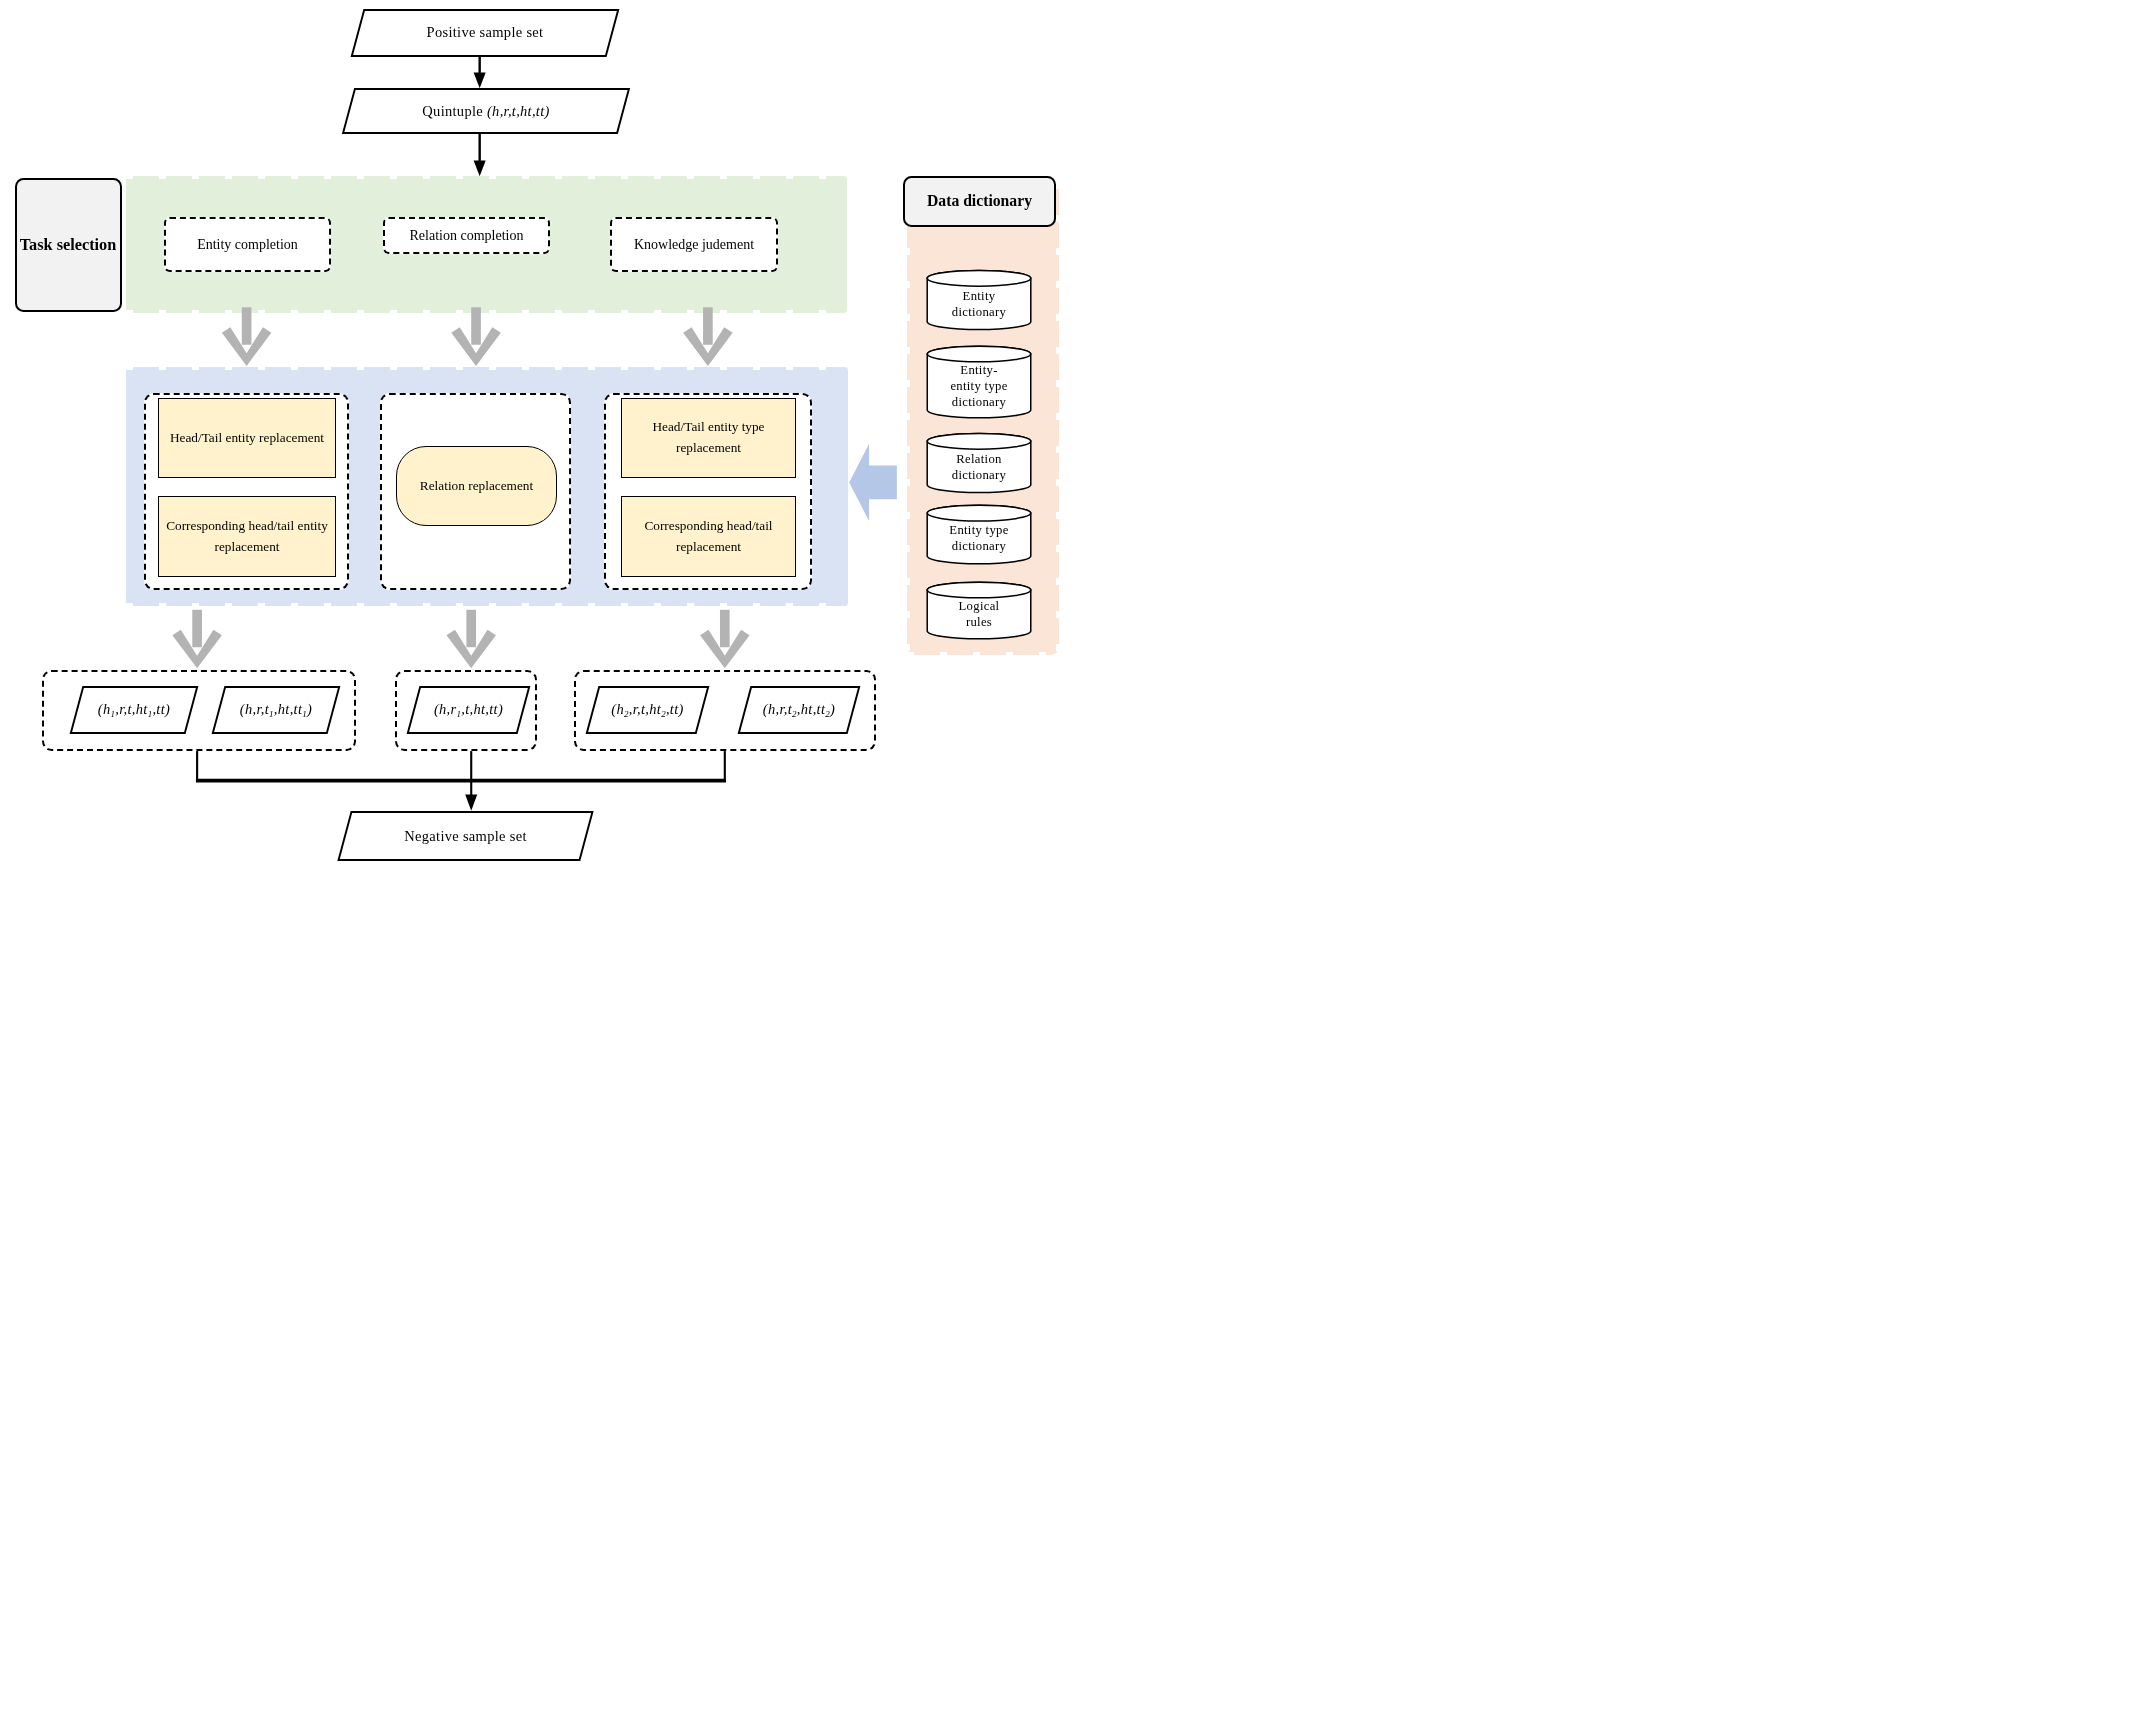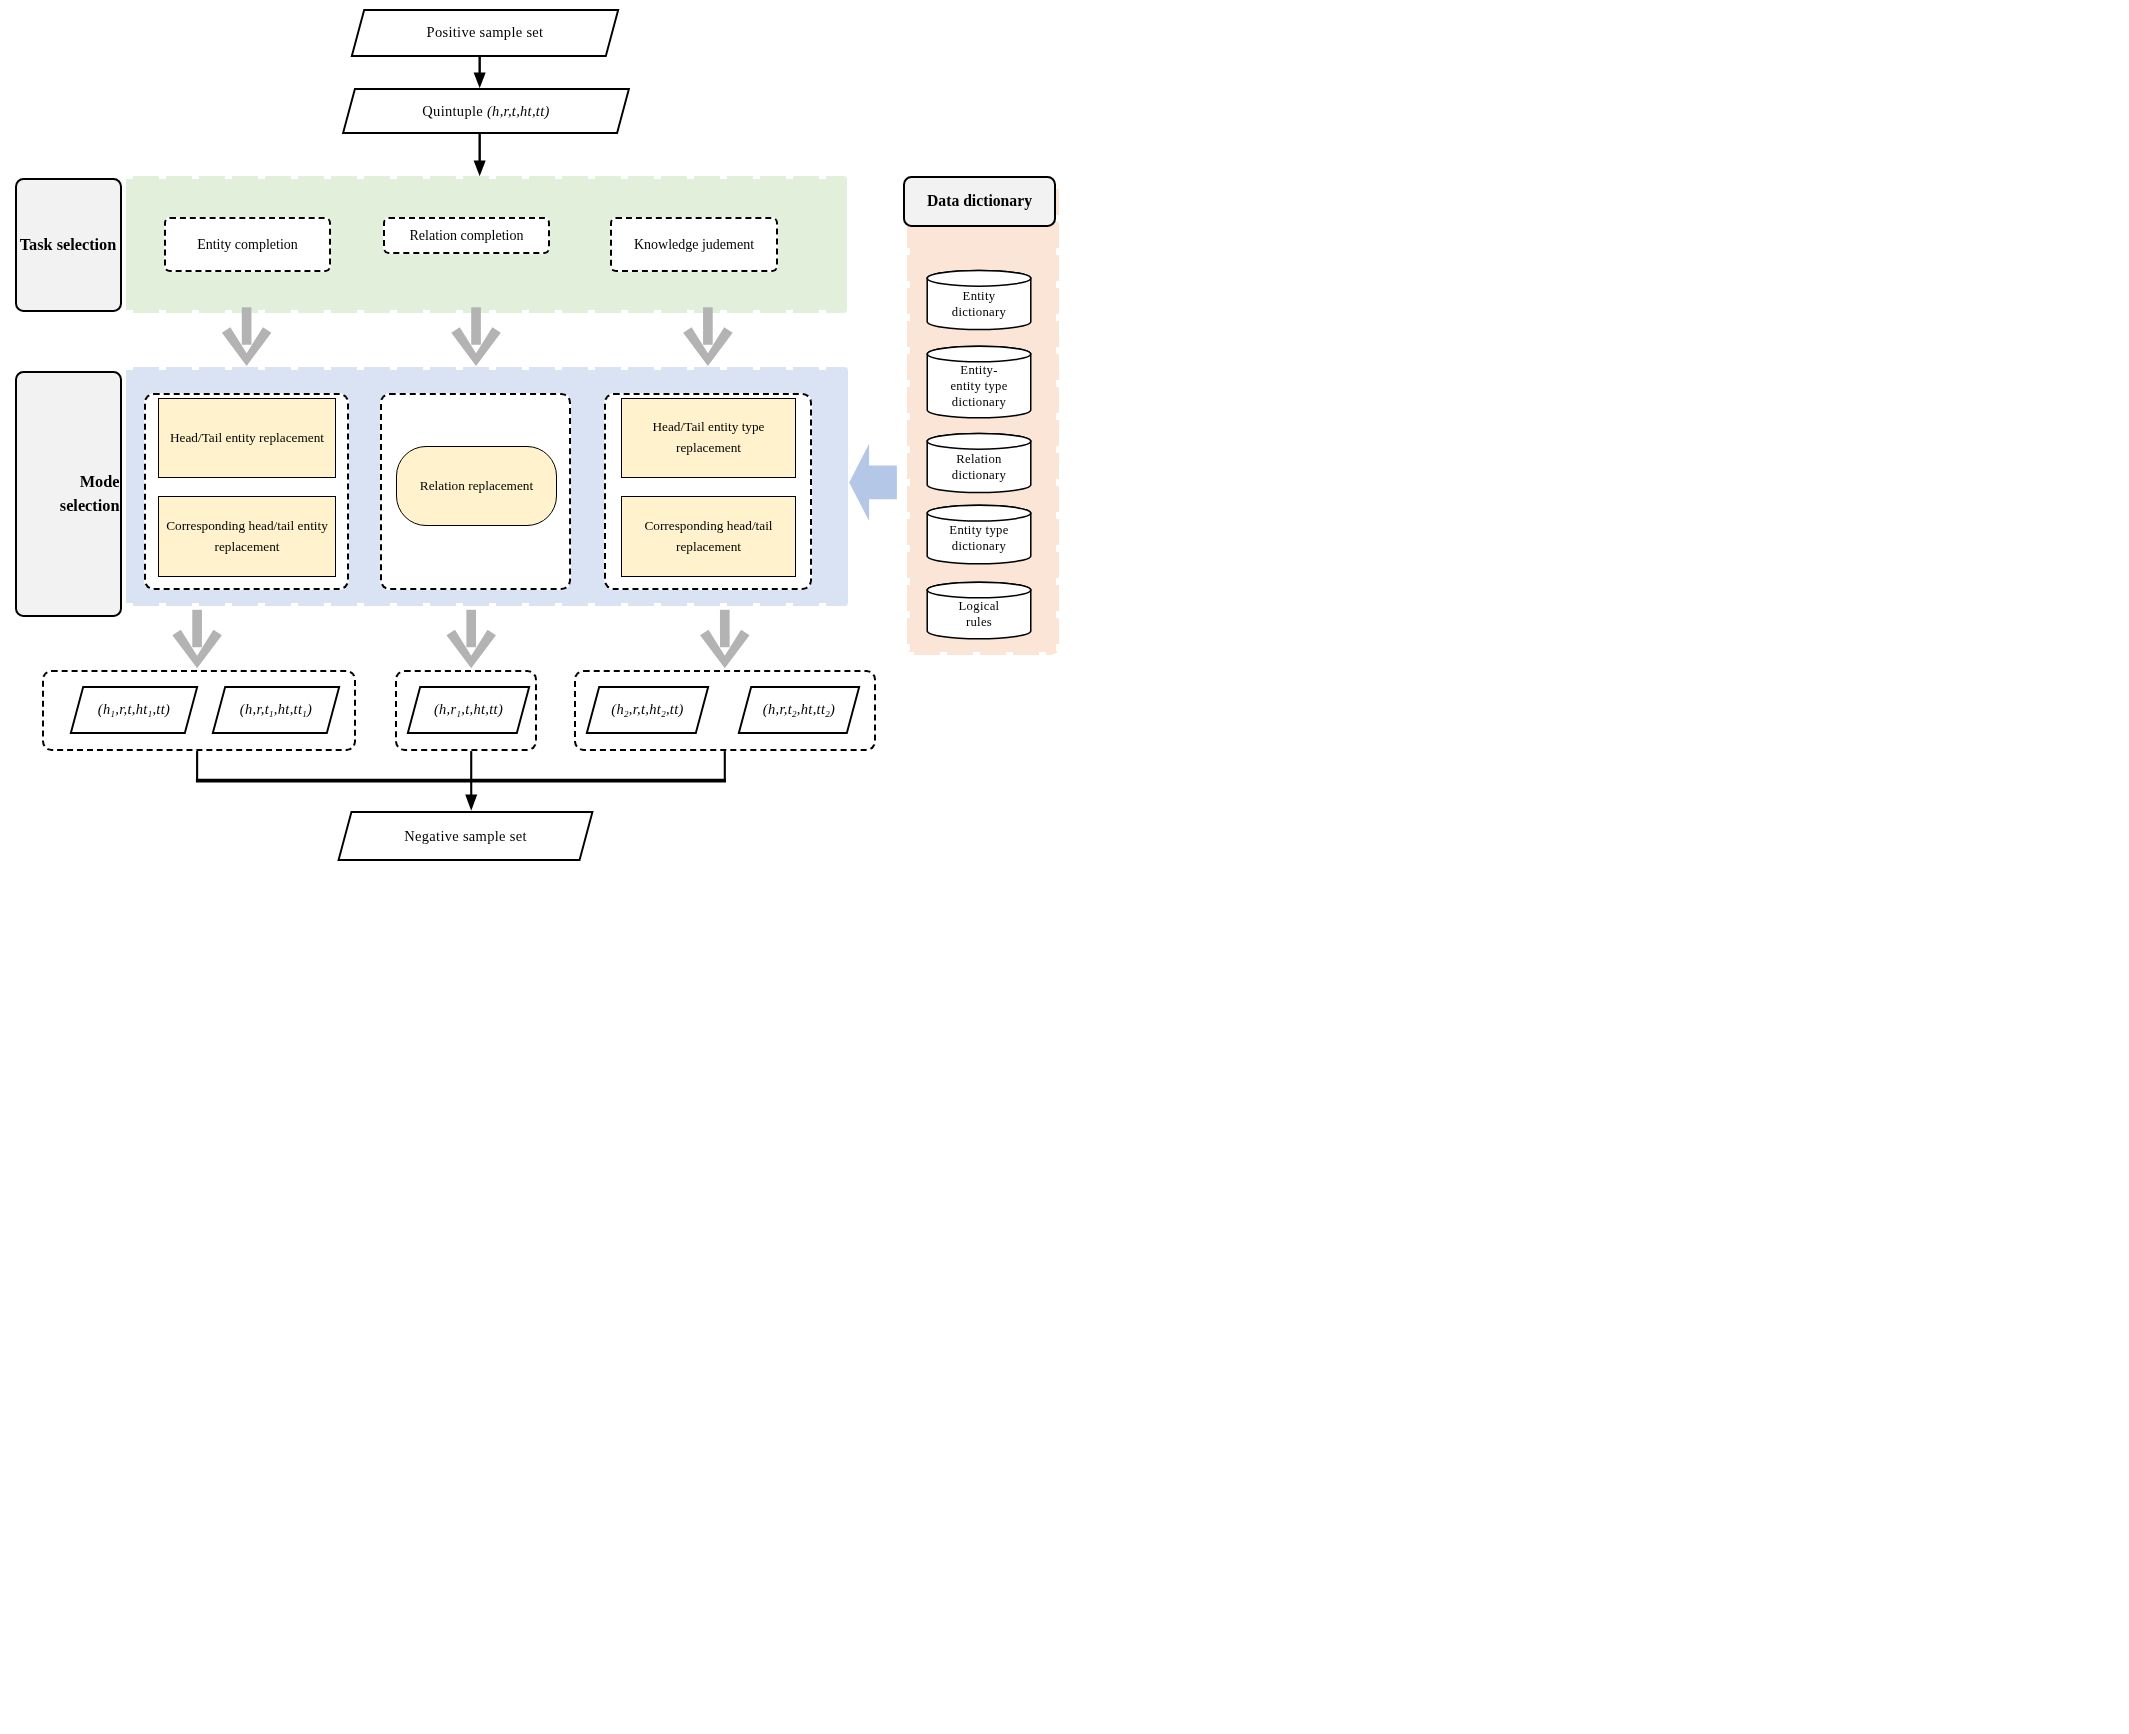--- a/index.html
+++ b/index.html
@@ -10,21 +10,21 @@
   
   .band{position:absolute; border-radius:3.6px; z-index:1;}
   .band .torn-top,.band .torn-bottom{position:absolute; left:0; right:0; height:3px;
     background:repeating-linear-gradient(90deg,#ffffff 0 6.6px, rgba(255,255,255,0) 6.6px 33px);}
   .band .torn-top{top:0;} .band .torn-bottom{bottom:0;}
   .panel-torn-side{position:absolute; top:0; bottom:0; width:3px;
     background:repeating-linear-gradient(180deg,#ffffff 0 6.6px, rgba(255,255,255,0) 6.6px 33px);}
   
   .labelbox{
     position:absolute; background:#f2f2f2; border:2.4px solid #000; border-radius:8.5px;
-    display:flex; align-items:center; justify-content:center; text-align:right;
+    display:flex; align-items:center; justify-content:center; text-align:left;
     font-weight:bold; font-size:16.3px; line-height:1.45; z-index:12; box-sizing:border-box;
   }
   
   .dashedbox{position:absolute; background:#ffffff; border:2.1px dashed #000; box-sizing:border-box; z-index:10;}
   .taskbox{border-radius:6px; display:flex; align-items:center; justify-content:center;
     text-align:left; font-size:14px;}
   .container{border-radius:9.7px;}
   .outbox{border-radius:9.7px;}
   
   .yellow{
@@ -142,23 +142,20 @@
   <div class="dashedbox taskbox" style="left:164px; top:217px; width:167px; height:55px;">
     <span>Entity completion</span>
   </div>
   <div class="dashedbox taskbox" style="left:383px; top:217px; width:167px; height:37px;">
     <span>Relation completion</span>
   </div>
   <div class="dashedbox taskbox" style="left:610px; top:217px; width:168px; height:55px;">
     <span>Knowledge judement</span>
   </div>
 
-  <div class="labelbox" style="left:14.5px; top:371px; width:107px; height:246px;">
-    <span>Mode selection</span>
-  </div>
 
   <div class="dashedbox container" style="left:144px; top:393px; width:205px; height:197px;"></div>
   <div class="yellow" style="left:158px; top:398px; width:178px; height:80px;">
     <span>Head/Tail entity replacement</span>
   </div>
   <div class="yellow" style="left:158px; top:496px; width:178px; height:81px;">
     <span>Corresponding head/tail entity replacement</span>
   </div>
 
   <div class="dashedbox container" style="left:380px; top:393px; width:191px; height:197px;"></div>

